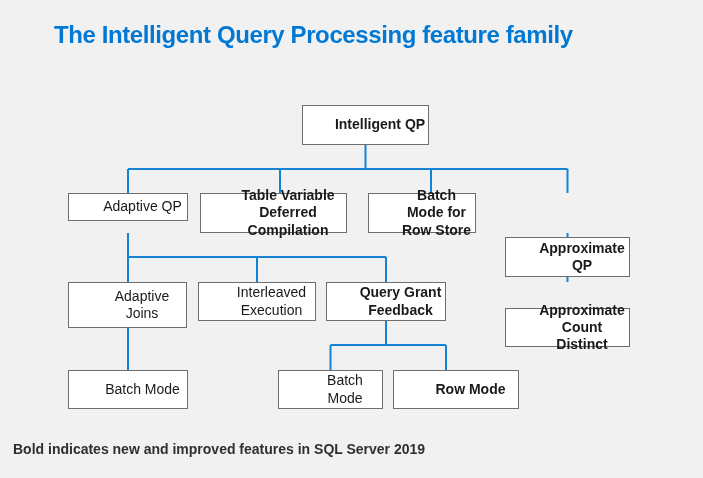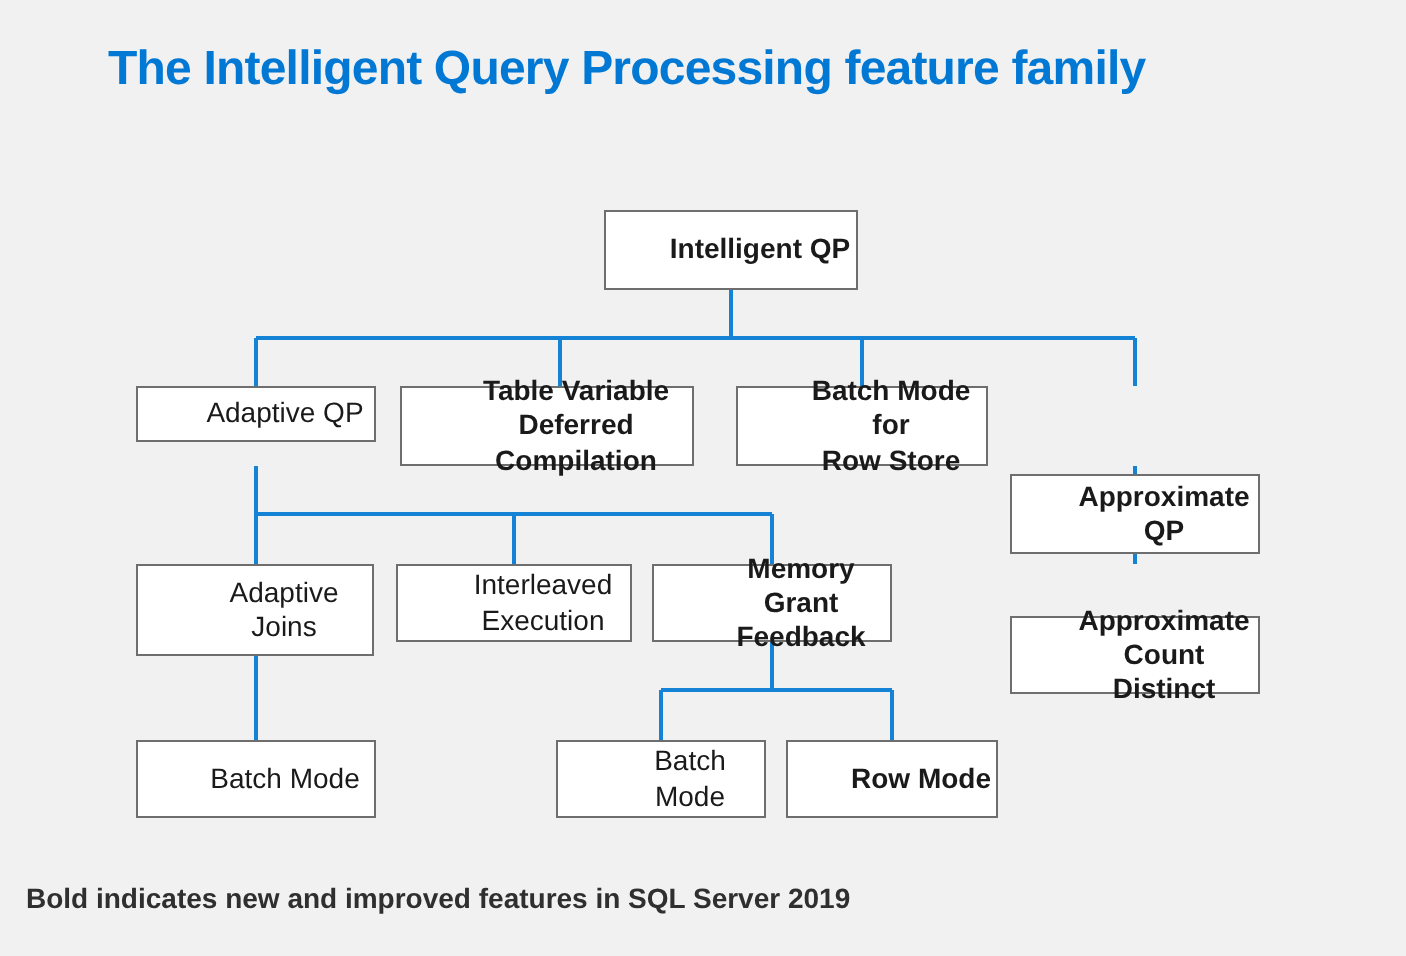--- a/index.html
+++ b/index.html
@@ -50,37 +50,37 @@
     <path d="M446 345 V370"></path>
   </svg>
 
   <div class="node bold" style="left:302px; top:105px; width:127px; height:40px;">Intelligent QP</div>
 
   <div class="node" style="left:68px; top:193px; width:120px; height:28px;">Adaptive QP</div>
 
   <div class="node bold" style="left:200px; top:193px; width:147px; height:40px;">Table Variable
 Deferred Compilation</div>
 
-  <div class="node bold" style="left:368px; top:193px; width:126px; height:40px;">Batch Mode for
+  <div class="node bold" style="left:368px; top:193px; width:108px; height:40px;">Batch Mode for
 Row Store</div>
 
   <div class="node bold" style="left:505px; top:193px; width:125px; height:40px;margin-top:44px;">Approximate QP</div>
 
   <div class="node" style="left:68px; top:282px; width:119px; height:46px;">Adaptive Joins</div>
 
   <div class="node" style="left:198px; top:282px; width:118px; height:39px;">Interleaved
 Execution</div>
 
-  <div class="node bold" style="left:326px; top:282px; width:120px; height:39px;">Memory Grant
+  <div class="node bold" style="left:326px; top:282px; width:120px; height:39px;">Query Grant
 Feedback</div>
 
   <div class="node bold" style="left:505px; top:282px; width:125px; height:39px;margin-top:26px;">Approximate
 Count Distinct</div>
 
   <div class="node" style="left:68px; top:370px; width:120px; height:39px;">Batch Mode</div>
 
   <div class="node" style="left:278px; top:370px; width:105px; height:39px;">Batch Mode</div>
 
-  <div class="node bold" style="left:393px; top:370px; width:106px; height:39px;">Row Mode</div>
+  <div class="node bold" style="left:393px; top:370px; width:126px; height:39px;">Row Mode</div>
 
   <div class="footer">Bold indicates new and improved features in SQL Server 2019</div>
 
 </div>
 
 </body></html>

